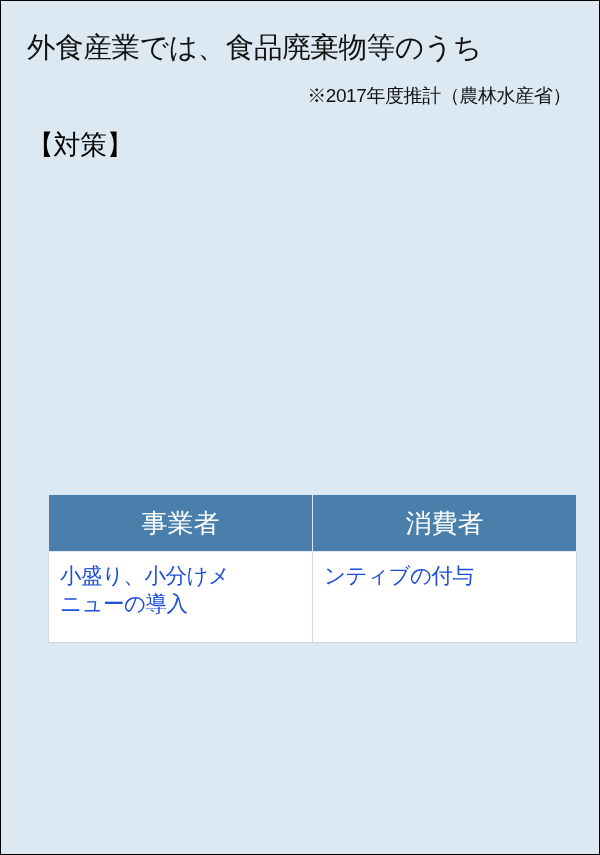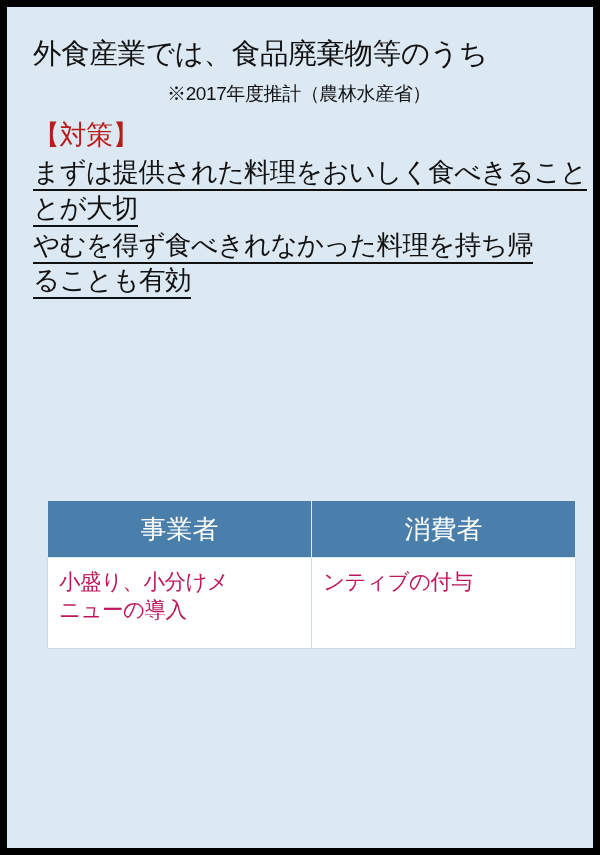--- a/index.html
+++ b/index.html
@@ -11,47 +11,47 @@
     height: 855px;
     background: #ffffff;
     font-family: "Liberation Sans", sans-serif;
   }
   .card {
     position: relative;
     box-sizing: border-box;
     width: 600px;
     height: 855px;
     background: #dce9f3;
-    border: 7px solid #000000;
+    border: 1px solid #000000;
     padding: 22px 26px 20px 26px;
   }
   .lead {
     font-size: 28.5px;
     line-height: 1.42;
     color: #111111;
     letter-spacing: -0.3px;
     font-weight: 400;
     margin: 4px 0 0 0;
   }
   .lead-line {
     display: block;
     white-space: nowrap;
   }
   .source {
-    text-align: center;
+    text-align: right;
     font-size: 19px;
     color: #111111;
-    margin-top: 8px;
+    margin-top: 16px;
     margin-right: 2px;
     letter-spacing: -0.4px;
   }
   .measures-title {
     font-size: 27px;
-    color: #b91c1c;
-    margin-top: 10px;
+    color: #000000;
+    margin-top: 18px;
     letter-spacing: -0.5px;
   }
   .measures {
     margin-top: 2px;
   }
   .measure-block {
     font-size: 26.5px;
     line-height: 1.33;
     color: #111111;
     letter-spacing: -0.6px;
@@ -60,42 +60,42 @@
   .ul-line {
     display: block;
     white-space: nowrap;
   }
   .ul-line span {
     border-bottom: 2px solid #111111;
     padding-bottom: 2px;
   }
   .table-wrap {
     position: absolute;
-    left: 40px;
+    left: 47px;
     top: 493px;
     width: 528px;
   }
   table.cmp {
     border-collapse: collapse;
     width: 528px;
     table-layout: fixed;
   }
   table.cmp th {
     background: #4a7fac;
     color: #ffffff;
     font-size: 26px;
     font-weight: 400;
     height: 54px;
     text-align: center;
     letter-spacing: 0px;
     border: 1px solid #dce9f3;
   }
   table.cmp td {
     background: #ffffff;
-    color: #be185d;
+    color: #1d4ed8;
     font-size: 21.5px;
     line-height: 1.32;
     vertical-align: top;
     padding: 10px 5px 12px 11px;
     letter-spacing: -0.5px;
     border: 1px solid #cfd9e1;
     height: 68px;
   }
   table.cmp tr.alt td {
     background: #f0f2f4;
@@ -109,30 +109,20 @@
 <div class="card">
 
   <div class="lead">
     <span class="lead-line">外食産業では、食品廃棄物等のうち</span>
   </div>
 
   <div class="source">※2017年度推計（農林水産省）</div>
 
   <div class="measures-title">【対策】</div>
 
-  <div class="measures">
-    <div class="measure-block">
-      <span class="ul-line"><span>まずは提供された料理をおいしく食べきること</span></span>
-      <span class="ul-line"><span>とが大切</span></span>
-    </div>
-    <div class="measure-block">
-      <span class="ul-line"><span>やむを得ず食べきれなかった料理を持ち帰</span></span>
-      <span class="ul-line"><span>ることも有効</span></span>
-    </div>
-  </div>
 
   <div class="table-wrap">
     <table class="cmp">
       <colgroup>
           <col class="c1">
           <col class="c2">
         </colgroup>
       <thead>
         <tr>
           <th>事業者</th>

